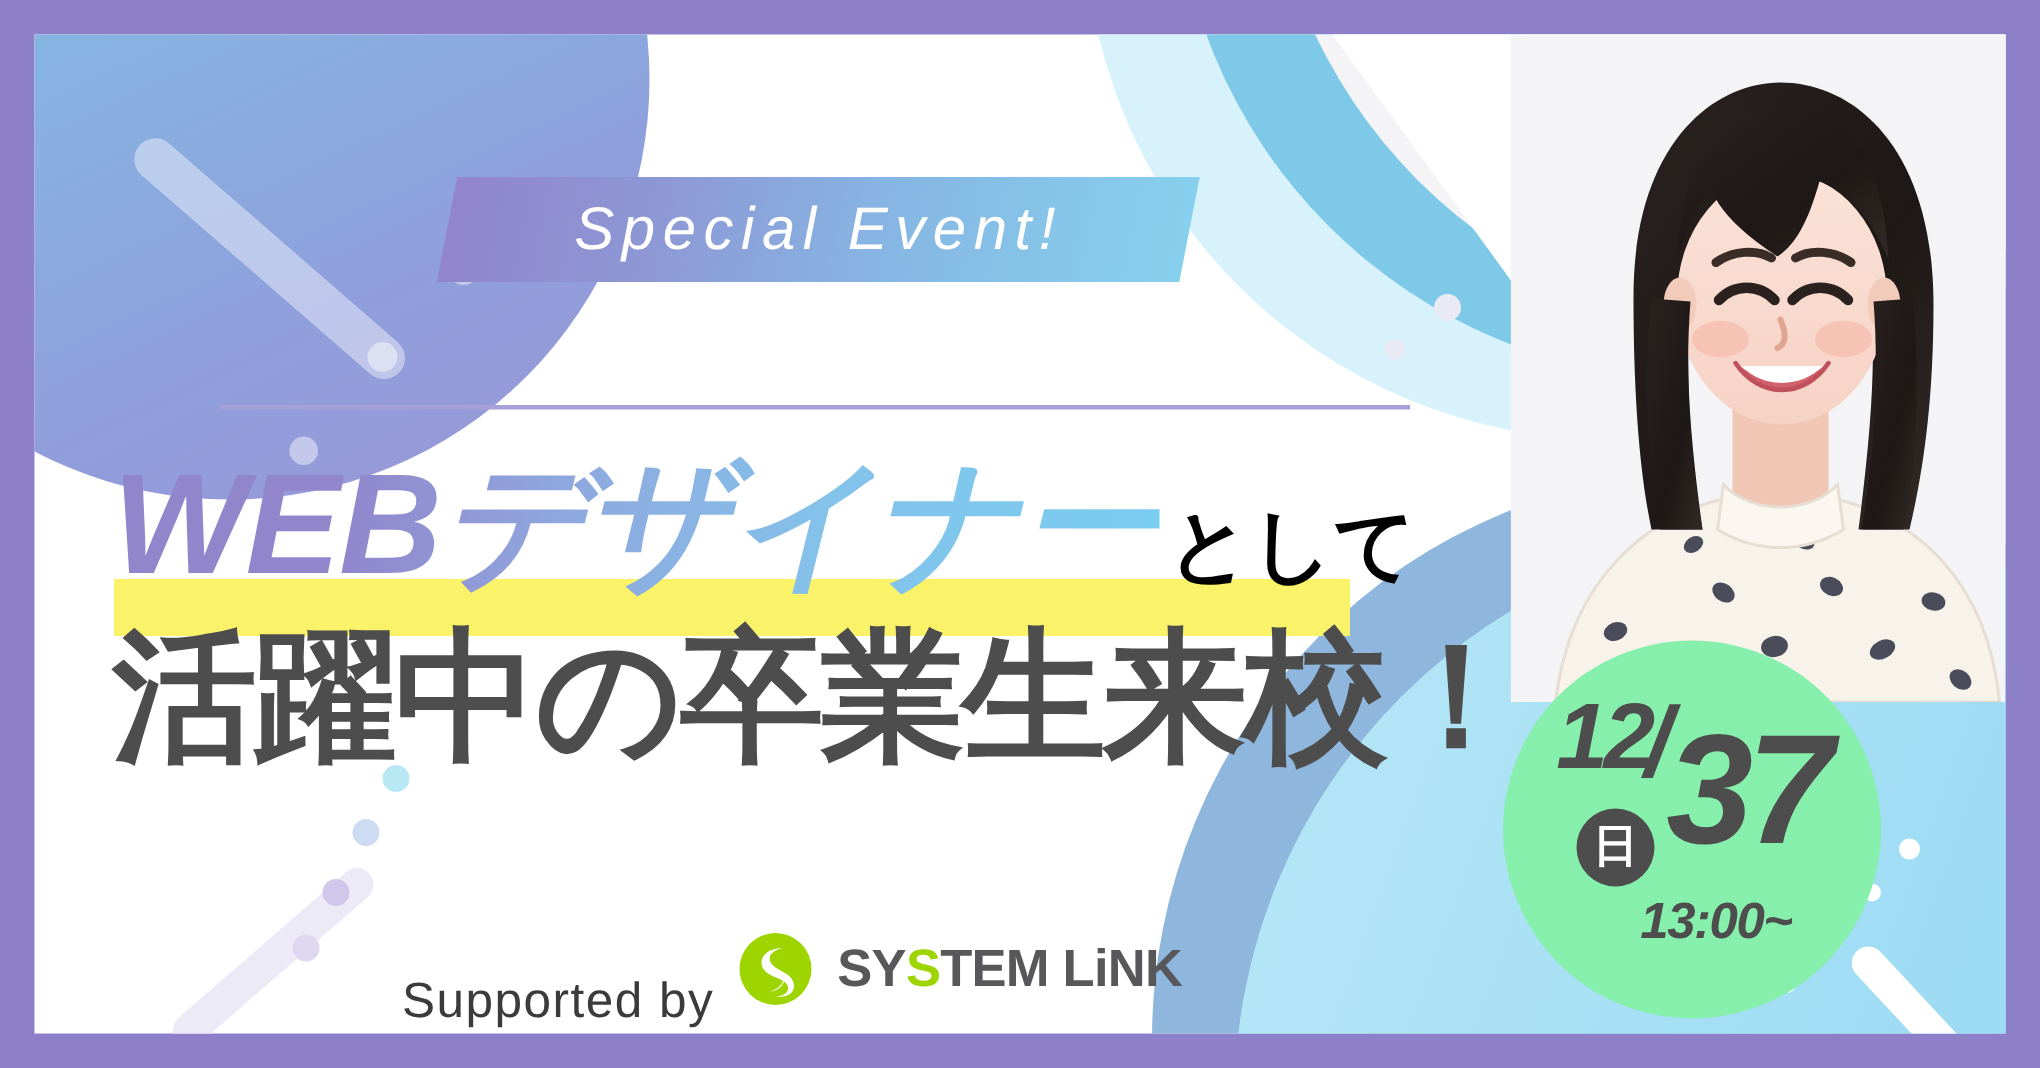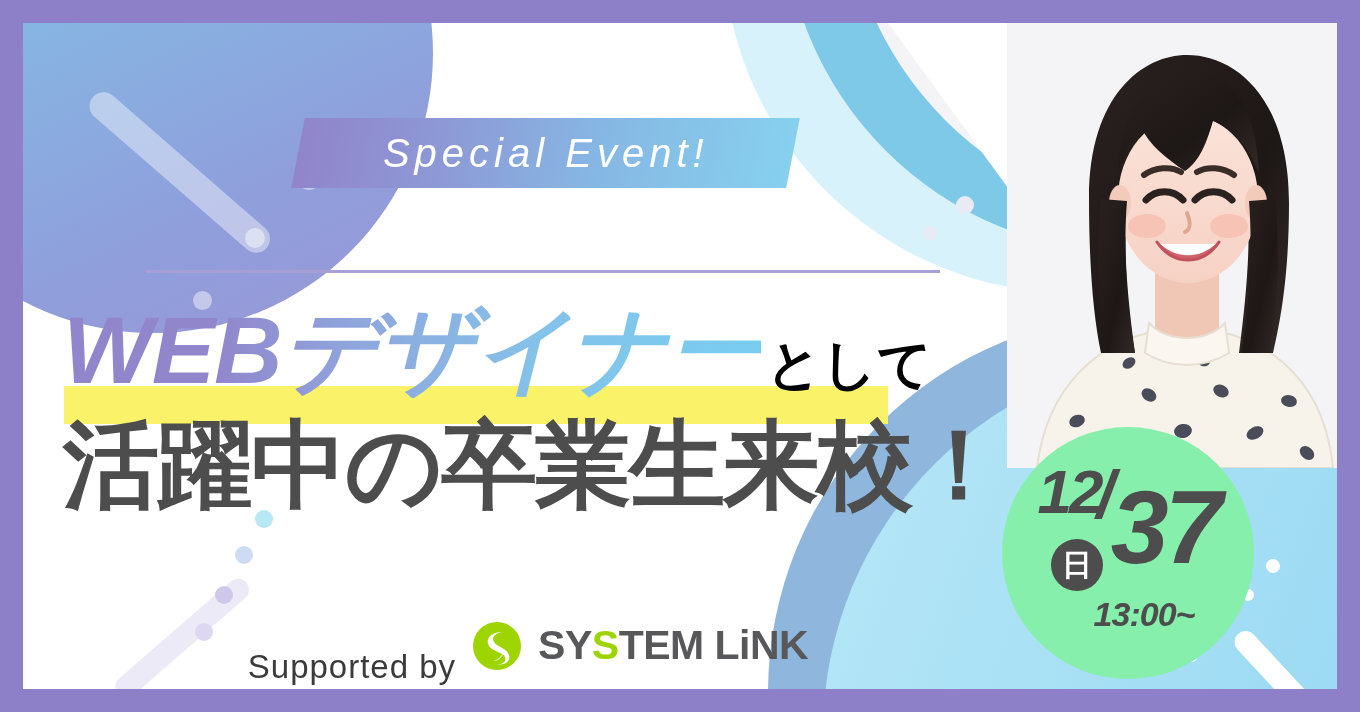--- a/index.html
+++ b/index.html
@@ -192,21 +192,21 @@
   #subtitle-rule {
     position: absolute;
     left: 123px; top: 247px;
     width: 794px; height: 3px;
     background: #a79fd8;
   }
 
   
   #headline {
     position: absolute;
-    left: 0; top: 280px;
+    left: 12px; top: 280px;
     width: 1000px;
   }
   #hl-line1 {
     position: relative;
     height: 108px;
     padding-left: 40px;
     display: flex;
     align-items: baseline;
   }
   #hl-highlight {
@@ -337,21 +337,21 @@
   #supported-label {
     color: #3b3b3b;
     font-size: 33px;
     font-weight: normal;
     letter-spacing: 1px;
     white-space: nowrap;
     margin-top: 43px;
   }
   #logo-mark { width: 50px; height: 50px; display: block; flex: 0 0 auto; }
   #logo-word {
-    font-size: 41px;
+    font-size: 35px;
     font-weight: bold;
     letter-spacing: -0.5px;
     color: #58585a;
     white-space: nowrap;
   }
   .logo-green { color: #9ed400; }
 </style>
 </head>
 <body>
 

